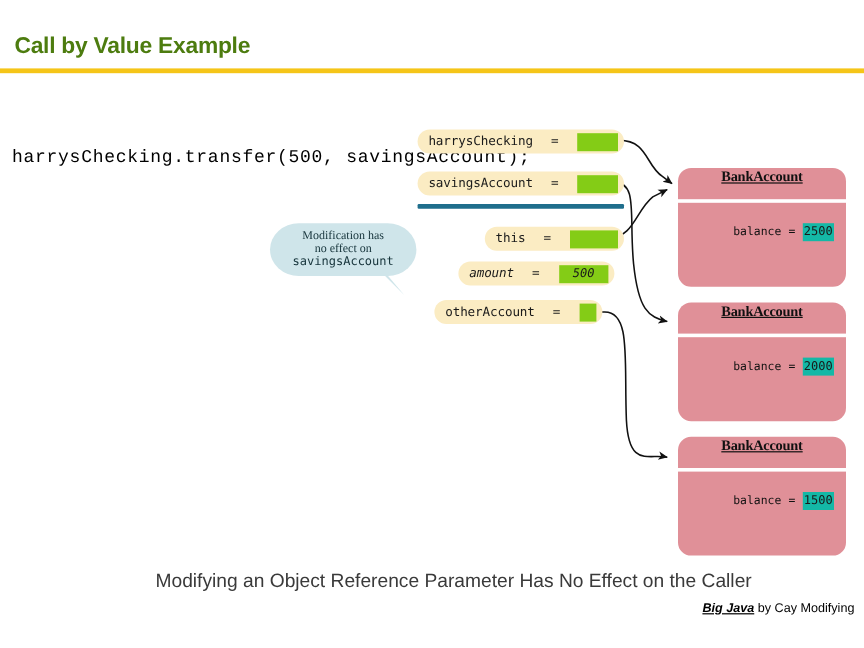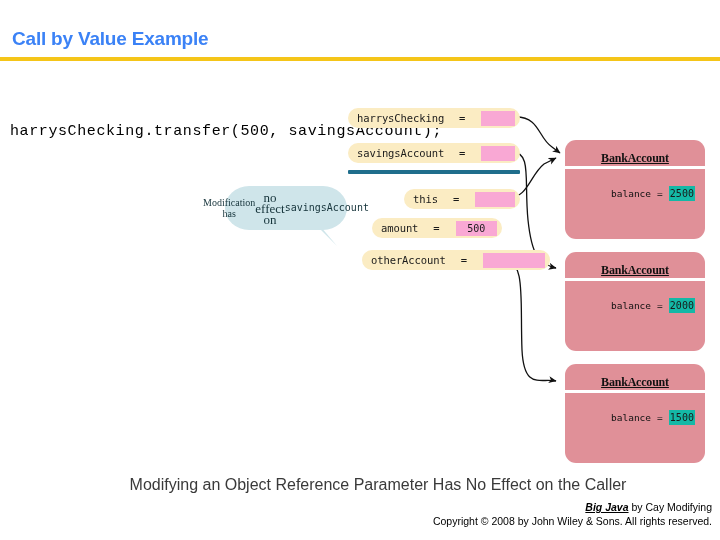--- a/index.html
+++ b/index.html
@@ -15,21 +15,21 @@
     font-family: "Liberation Sans", sans-serif;
   }
 
   
   #slide-title {
     position: absolute;
     left: 12px;
     top: 28px;
     font-size: 19px;
     font-weight: bold;
-    color: #3b82f6;
+    color: #4d7c0f;
     letter-spacing: -0.2px;
     white-space: nowrap;
   }
   #title-rule {
     position: absolute;
     left: 0;
     top: 57px;
     width: 720px;
     height: 4px;
     background: #F5C518;
@@ -87,21 +87,21 @@
   }
   .var-eq {
     font-family: "DejaVu Sans Mono", monospace;
     font-size: 10.5px;
     color: #1a1a1a;
     margin: 0 5px 0 4px;
   }
   .var-slot {
     flex: 1;
     height: 15px;
-    background: #f9a8d4;
+    background: #84cc16;
     display: flex;
     align-items: center;
     justify-content: center;
     font-family: "DejaVu Sans Mono", monospace;
     font-size: 10px;
     color: #1a1a1a;
   }
 
   
   #frame-divider {
@@ -115,21 +115,21 @@
   .obj-box {
     position: absolute;
     width: 140px;
     background: #E09098;
     border-radius: 11px;
     overflow: hidden;
   }
   .obj-header {
     height: 26px;
     display: flex;
-    align-items: flex-end;
+    align-items: flex-start;
     justify-content: center;
     border-bottom: 3px solid #FFFFFF;
   }
   .obj-title {
     font-family: "Liberation Serif", serif;
     font-weight: bold;
     font-size: 12px;
     color: #111111;
     text-decoration: underline;
     letter-spacing: -0.2px;
@@ -181,33 +181,34 @@
   }
   #callout-body {
     position: absolute;
     left: 0;
     top: 0;
     width: 122px;
     height: 44px;
     background: #CFE5EA;
     border-radius: 24px / 22px;
     display: flex;
+    flex-direction: column;
     align-items: center;
     justify-content: center;
     text-align: center;
   }
   .callout-line1 {
     font-family: "Liberation Serif", serif;
     font-size: 10px;
     color: #15333a;
     line-height: 11px;
   }
   .callout-line2 {
     font-family: "Liberation Serif", serif;
-    font-size: 13px;
+    font-size: 10px;
     color: #15333a;
     line-height: 11px;
   }
   .callout-line3 {
     font-family: "DejaVu Sans Mono", monospace;
     font-size: 10px;
     color: #15333a;
     line-height: 12px;
   }
 
@@ -284,27 +285,27 @@
   </div>
 
   <div id="frame-divider" style="left:348px; top:70px; width:172px;"></div>
 
   <div class="var-box" style="left:404px; top:189px; width:116px; margin-top:-100px;">
     <span class="var-label">this</span>
     <span class="var-eq">=</span>
     <span class="var-slot"></span>
   </div>
 
-  <div class="var-box" style="left:372px; top:218px; width:130px; margin-top:-100px;">
+  <div class="var-box" style="left:382px; top:218px; width:130px; margin-top:-100px;font-style:italic;">
     <span class="var-label">amount</span>
     <span class="var-eq">=</span>
     <span class="var-slot">500</span>
   </div>
 
-  <div class="var-box" style="left:362px; top:250px; width:188px; margin-top:-100px;text-align:center;">
+  <div class="var-box" style="left:362px; top:250px; width:140px; margin-top:-100px;text-align:center;">
     <span class="var-label">otherAccount</span>
     <span class="var-eq">=</span>
     <span class="var-slot"></span>
   </div>
 
   <div class="obj-box" style="left:565px; top:40px;">
     <div class="obj-header">
       <span class="obj-title">BankAccount</span>
     </div>
     <div class="obj-body">
@@ -353,14 +354,13 @@
     <div class="callout-line3">savingsAccount</div>
   </div>
 </div>
 
 <div id="figure-caption">Modifying an Object Reference Parameter Has No Effect on the Caller</div>
 
 <div id="footer">
   <div class="footer-line">
     <span class="footer-em">Big Java</span><span> by Cay Modifying</span>
   </div>
-  <div class="footer-line">Copyright © 2008 by John Wiley &amp; Sons.  All rights reserved.</div>
 </div>
 
 </body></html>

